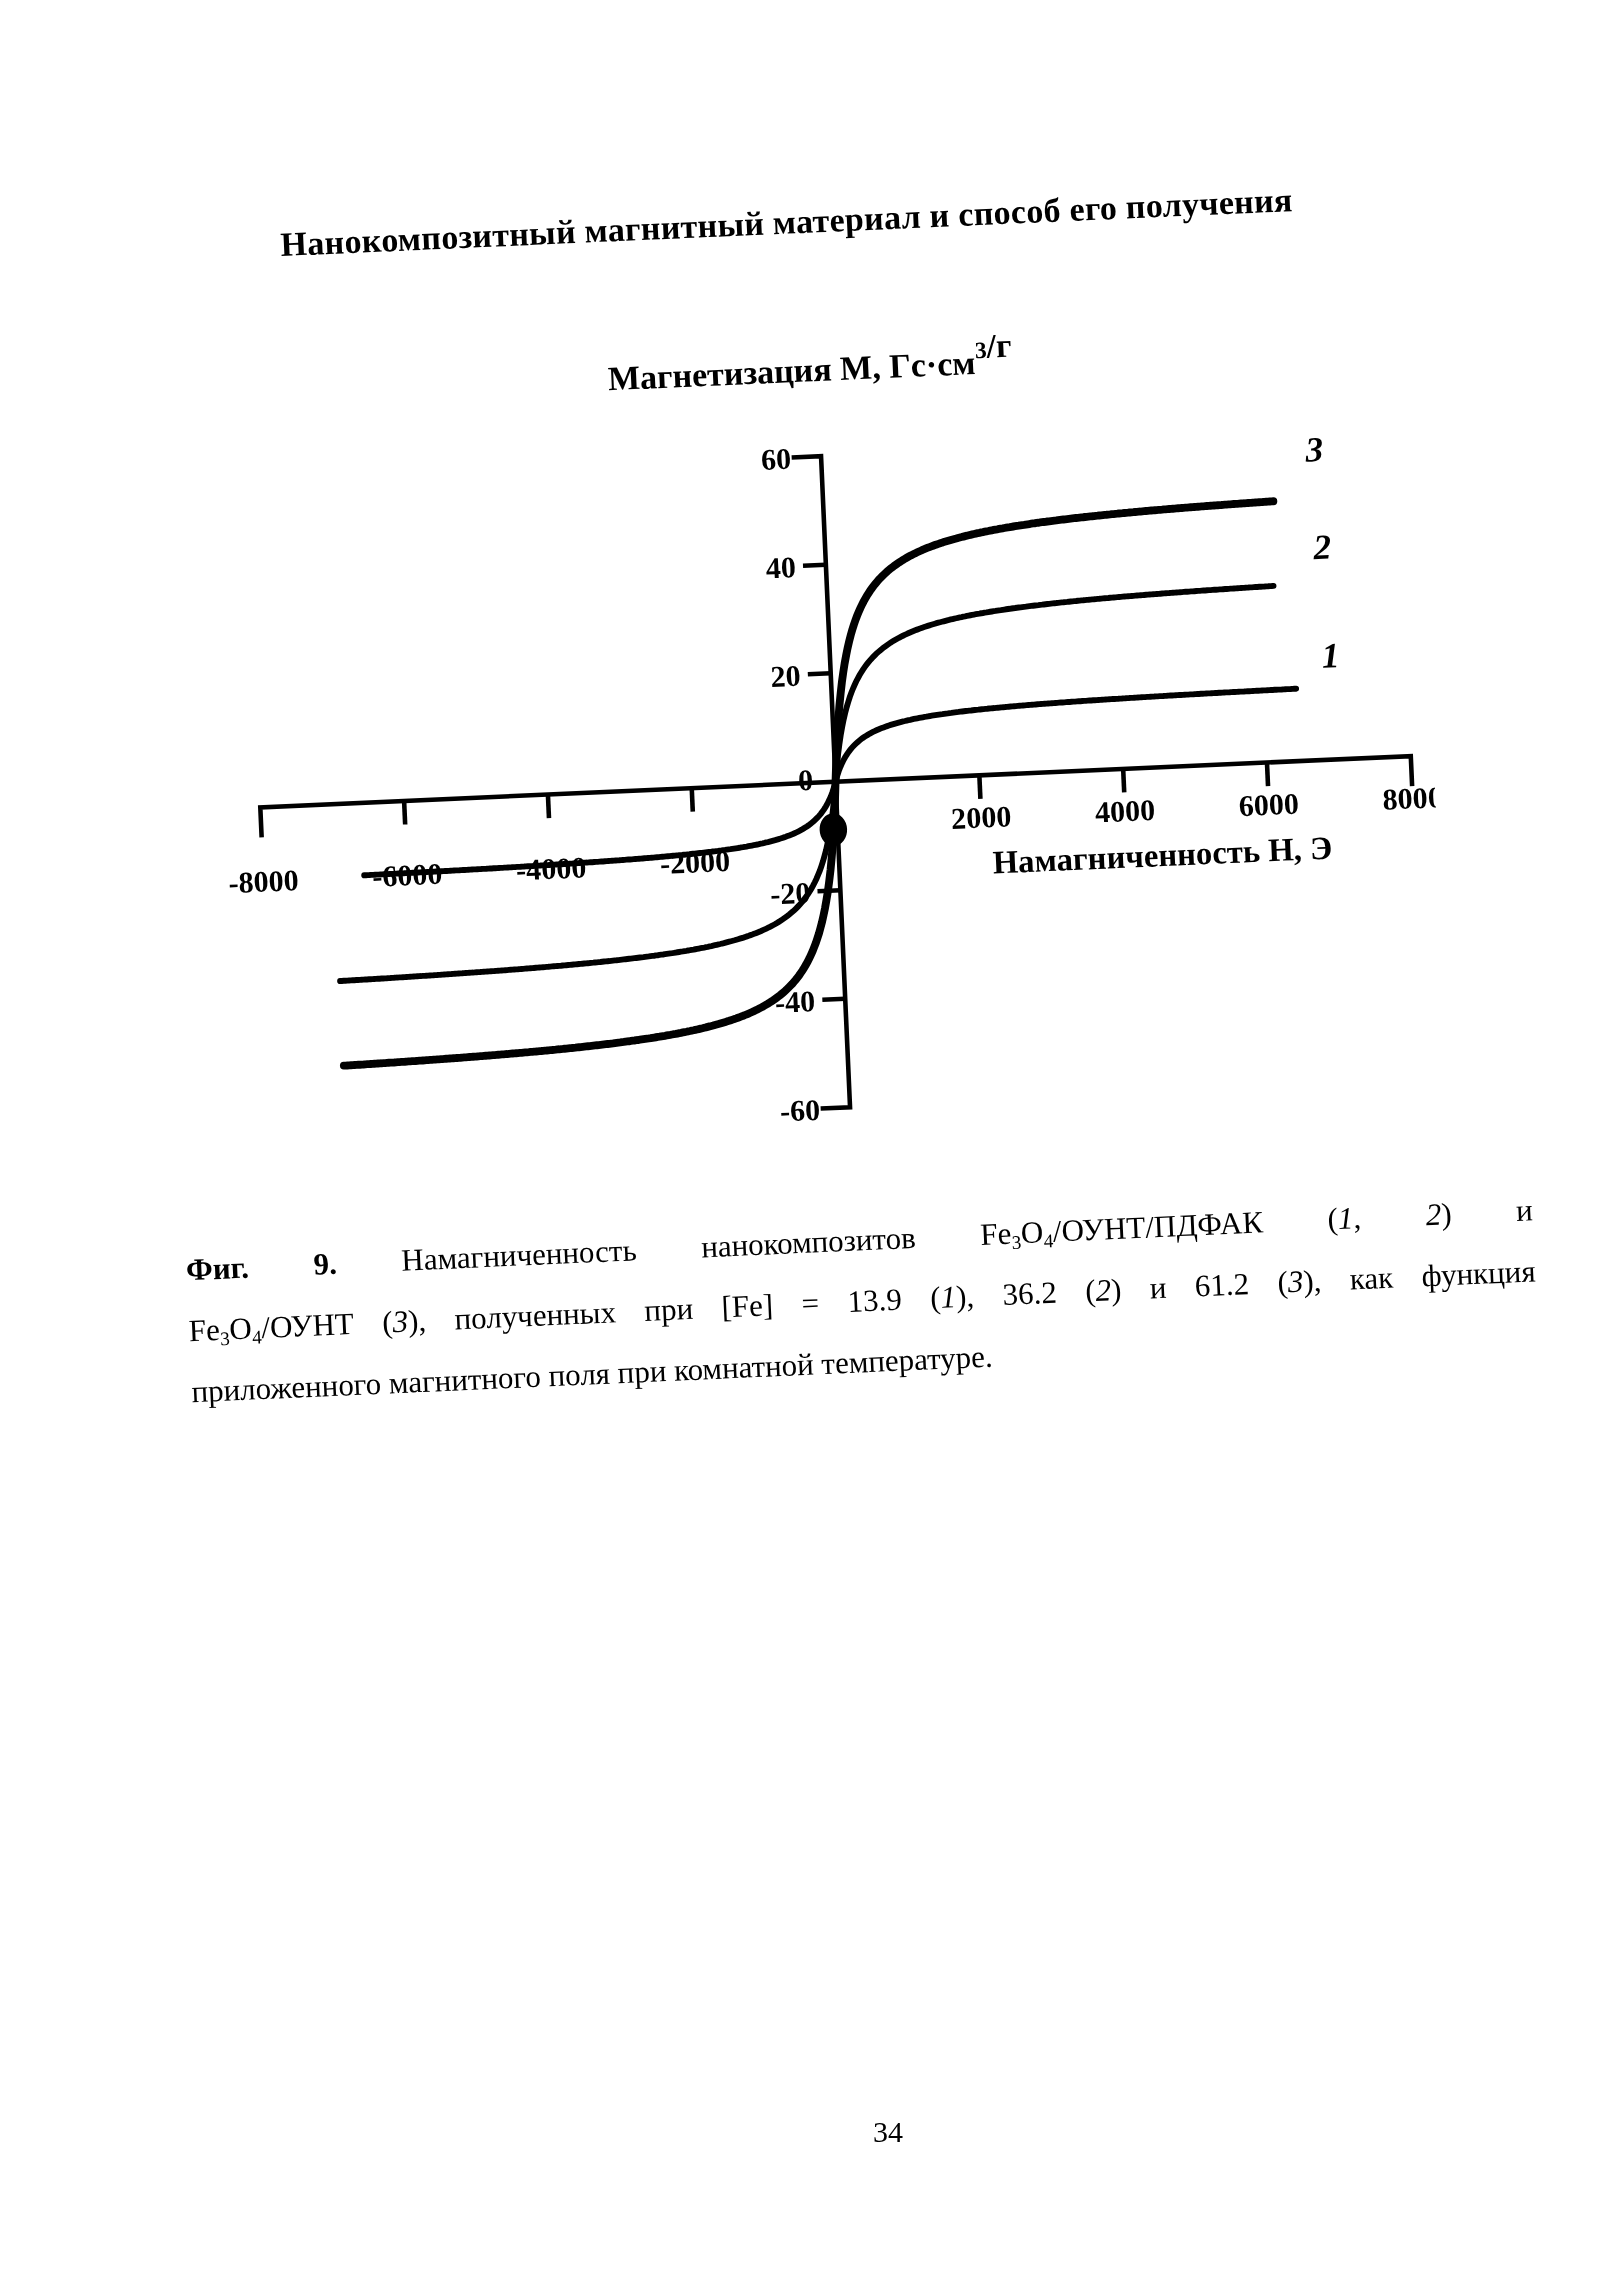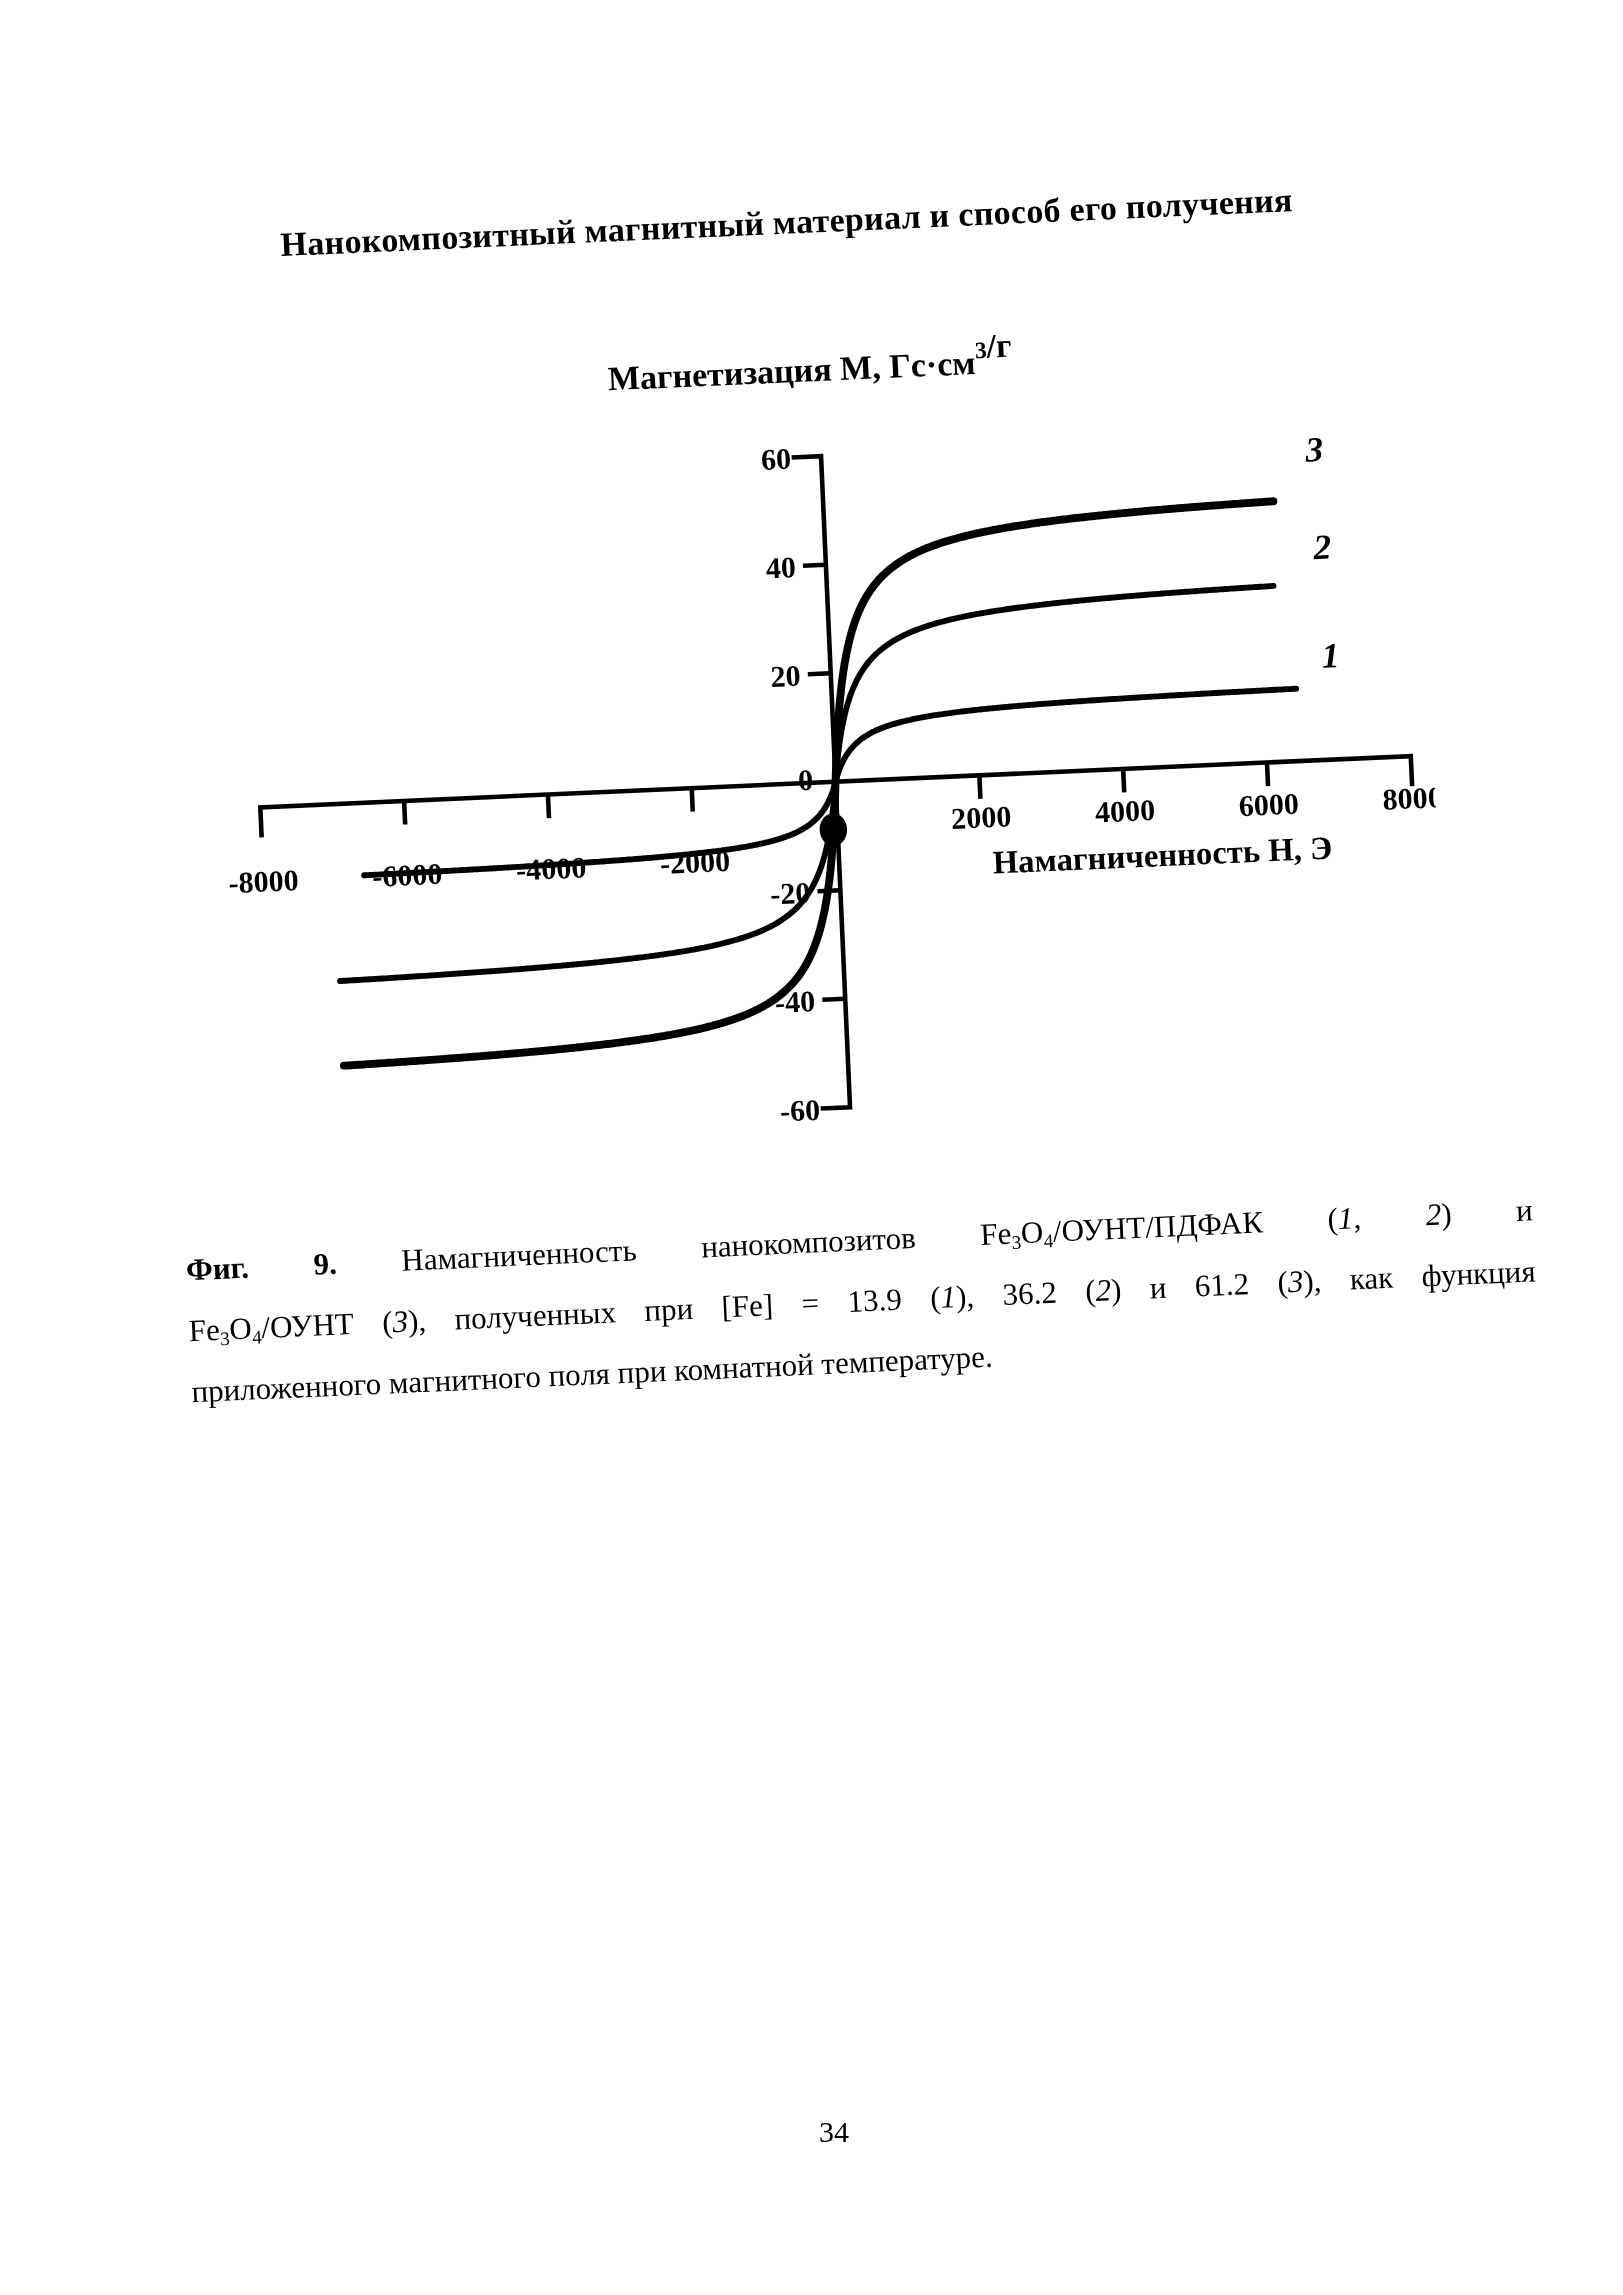--- a/index.html
+++ b/index.html
@@ -37,21 +37,21 @@
     height:61px;line-height:61px;
     overflow:hidden;
     white-space:normal;
   }
   .cap-line.just{text-align:justify;}
   .cap-line.just::after{content:"";display:inline-block;width:100%;}
   .caption .b{font-weight:700;}
   .caption .it{font-style:italic;}
   .caption .sub{font-size:0.62em;vertical-align:-0.28em;line-height:0;}
   .page-number{
-    position:absolute;left:819px;top:2115px;
+    position:absolute;left:873px;top:2115px;
     font-size:30px;
   }
 </style>
 </head>
 <body>
 
 <div class="page">
   <div class="scan">
 
     <div class="doc-title">Нанокомпозитный магнитный материал и способ его получения</div>

